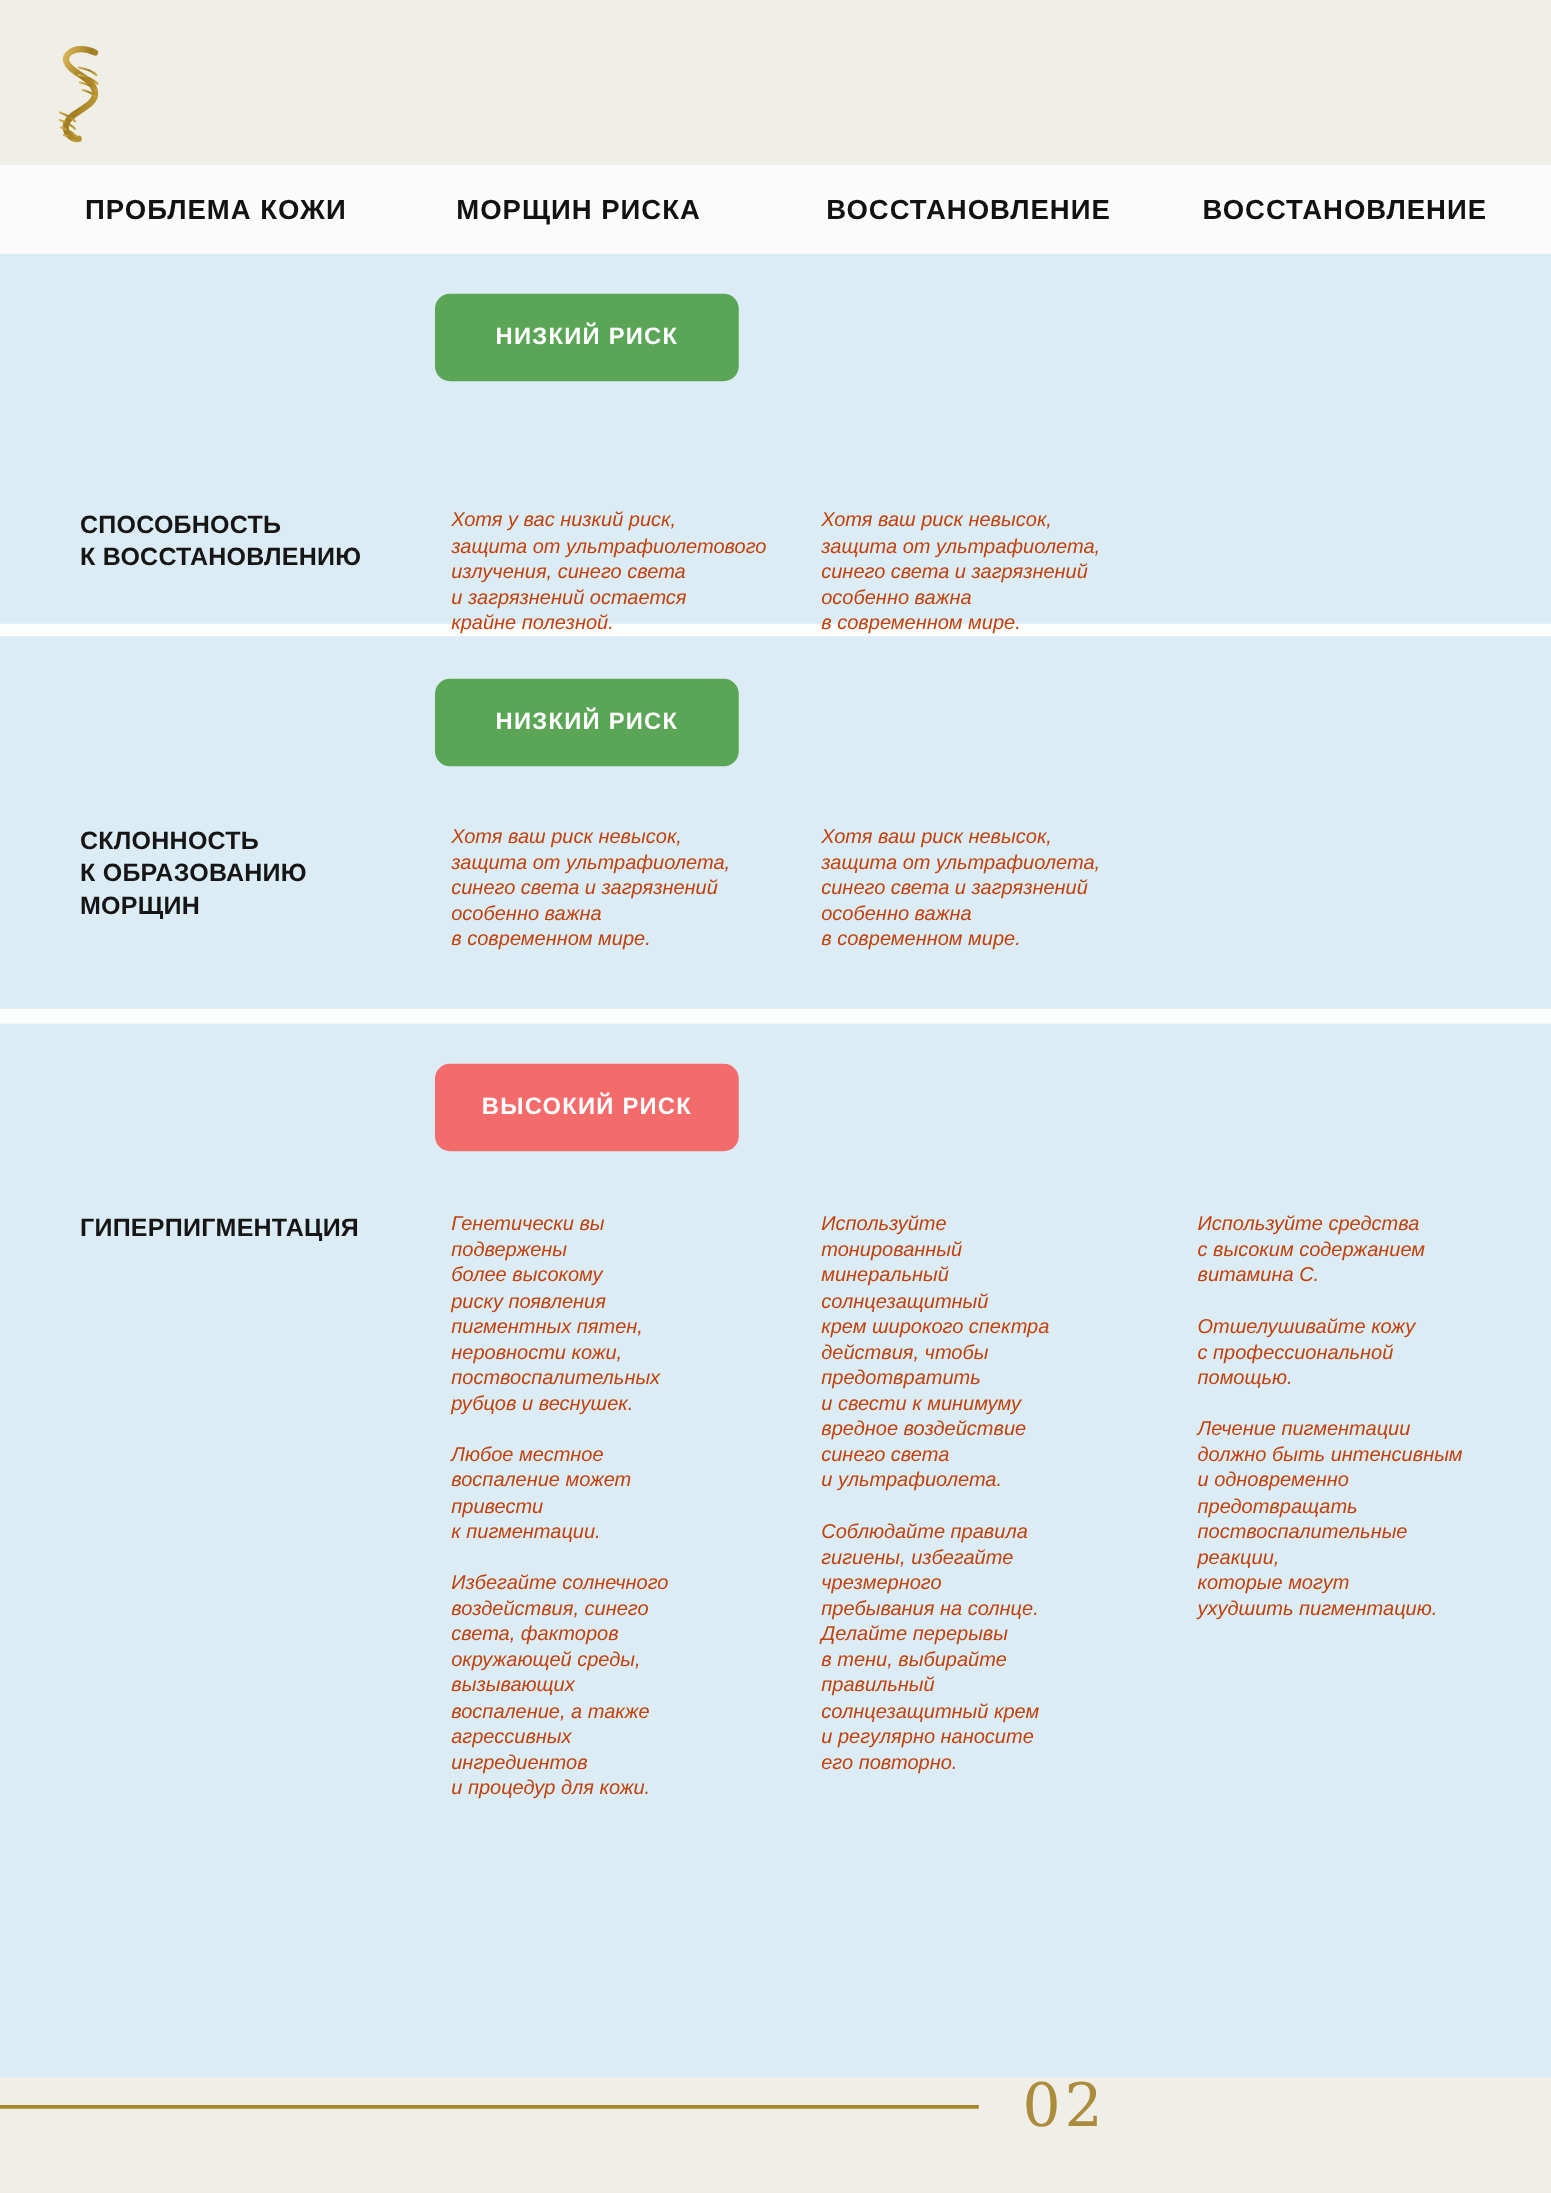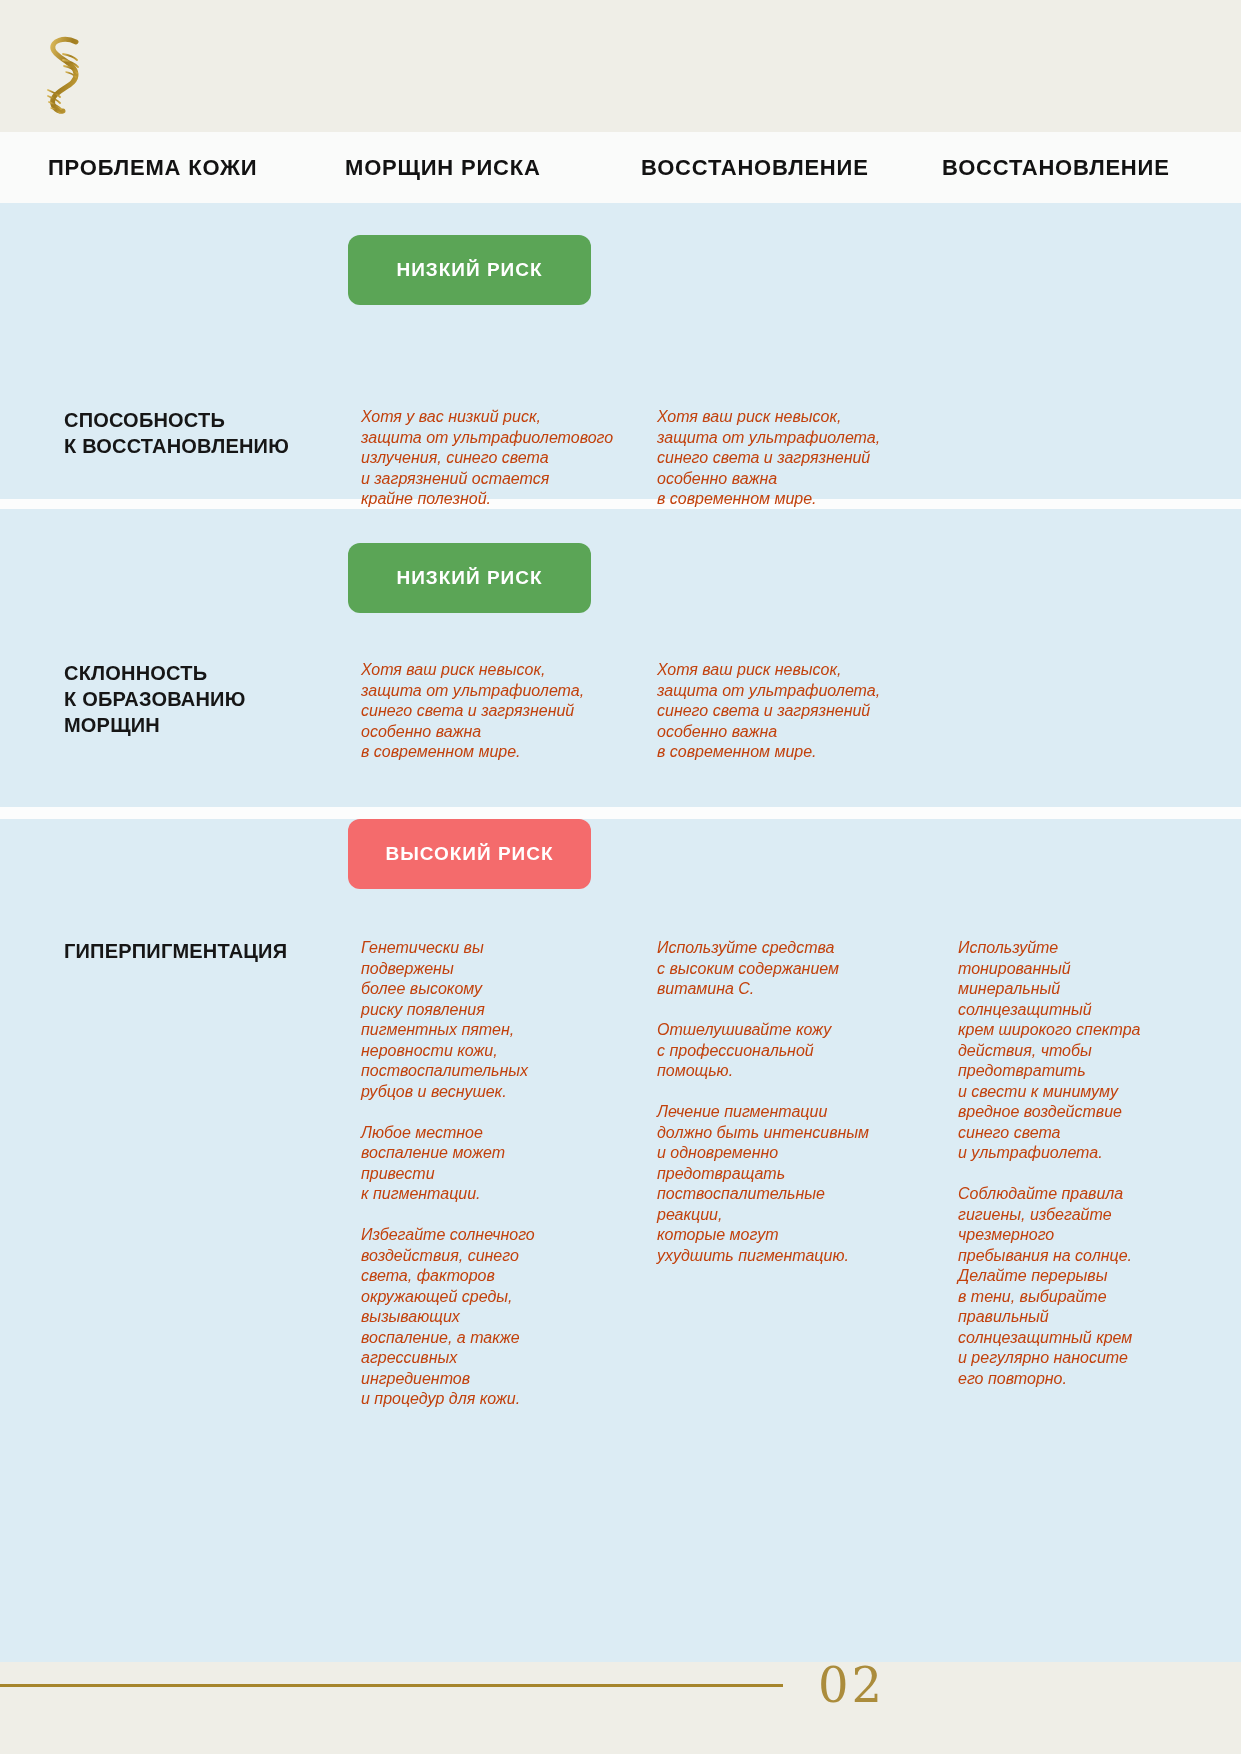--- a/index.html
+++ b/index.html
@@ -14,21 +14,21 @@
   .content-backdrop {
     position:absolute; left:0; top:132px; width:1241px; height:1530px;
     background:#fcfdfd;
   }
   .logo { position:absolute; left:42px; top:34px; width:42px; height:82px; }
 
   .header-band {
     position:absolute; left:0; top:132px; width:1241px; height:71px;
     background:#fafbfa;
     display:grid; grid-template-columns:297px 296px 301px 260px;
-    padding-left:48px; box-sizing:border-box; align-items:center;
+    padding-left:68px; box-sizing:border-box; align-items:center;
   }
   .header-label {
     font-weight:bold; font-size:22px; letter-spacing:0.8px; color:#121212;
     white-space:nowrap;
   }
 
   .card {
     position:absolute; left:0; width:1241px;
     background:#dcecf4;
     box-sizing:border-box; padding-left:64px;
@@ -40,21 +40,21 @@
   .badge {
     margin-left:284px; width:243px; height:70px; border-radius:12px;
     display:flex; align-items:center; justify-content:center;
     color:#ffffff; font-weight:bold; font-size:19px; letter-spacing:1px;
     white-space:nowrap; box-sizing:border-box;
   }
   .badge--low  { background:#5ba556; }
   .badge--high { background:#f46b6c; }
   .card--1 .badge { margin-top:32px; }
   .card--2 .badge { margin-top:34px; }
-  .card--3 .badge { }
+  .card--3 .badge { margin-top:32px; }
 
   .cols { display:grid; grid-template-columns:297px 296px 301px 275px; }
   .card--1 .cols { margin-top:102px; }
   .card--2 .cols { margin-top:47px; }
   .card--3 .cols { margin-top:49px; }
 
   .cell { box-sizing:border-box; padding-right:36px; white-space:pre-line; }
   .cell--problem {
     font-weight:bold; font-size:20px; line-height:26px;
     color:#161616; letter-spacing:0.2px;
@@ -166,36 +166,20 @@
 
 Избегайте солнечного
 воздействия, синего
 света, факторов
 окружающей среды,
 вызывающих
 воспаление, а также
 агрессивных
 ингредиентов
 и процедур для кожи.</div>
-      <div class="cell cell--body">Используйте средства
-с высоким содержанием
-витамина C.
-
-Отшелушивайте кожу
-с профессиональной
-помощью.
-
-Лечение пигментации
-должно быть интенсивным
-и одновременно
-предотвращать
-поствоспалительные
-реакции,
-которые могут
-ухудшить пигментацию.</div>
       <div class="cell cell--body">Используйте
 тонированный
 минеральный
 солнцезащитный
 крем широкого спектра
 действия, чтобы
 предотвратить
 и свести к минимуму
 вредное воздействие
 синего света
@@ -204,19 +188,35 @@
 Соблюдайте правила
 гигиены, избегайте
 чрезмерного
 пребывания на солнце.
 Делайте перерывы
 в тени, выбирайте
 правильный
 солнцезащитный крем
 и регулярно наносите
 его повторно.</div>
+      <div class="cell cell--body">Используйте средства
+с высоким содержанием
+витамина C.
+
+Отшелушивайте кожу
+с профессиональной
+помощью.
+
+Лечение пигментации
+должно быть интенсивным
+и одновременно
+предотвращать
+поствоспалительные
+реакции,
+которые могут
+ухудшить пигментацию.</div>
     </div>
   </div>
 
   <div class="footer-line"></div>
   <div class="page-number">02</div>
 
 </div>
 
 </body></html>

